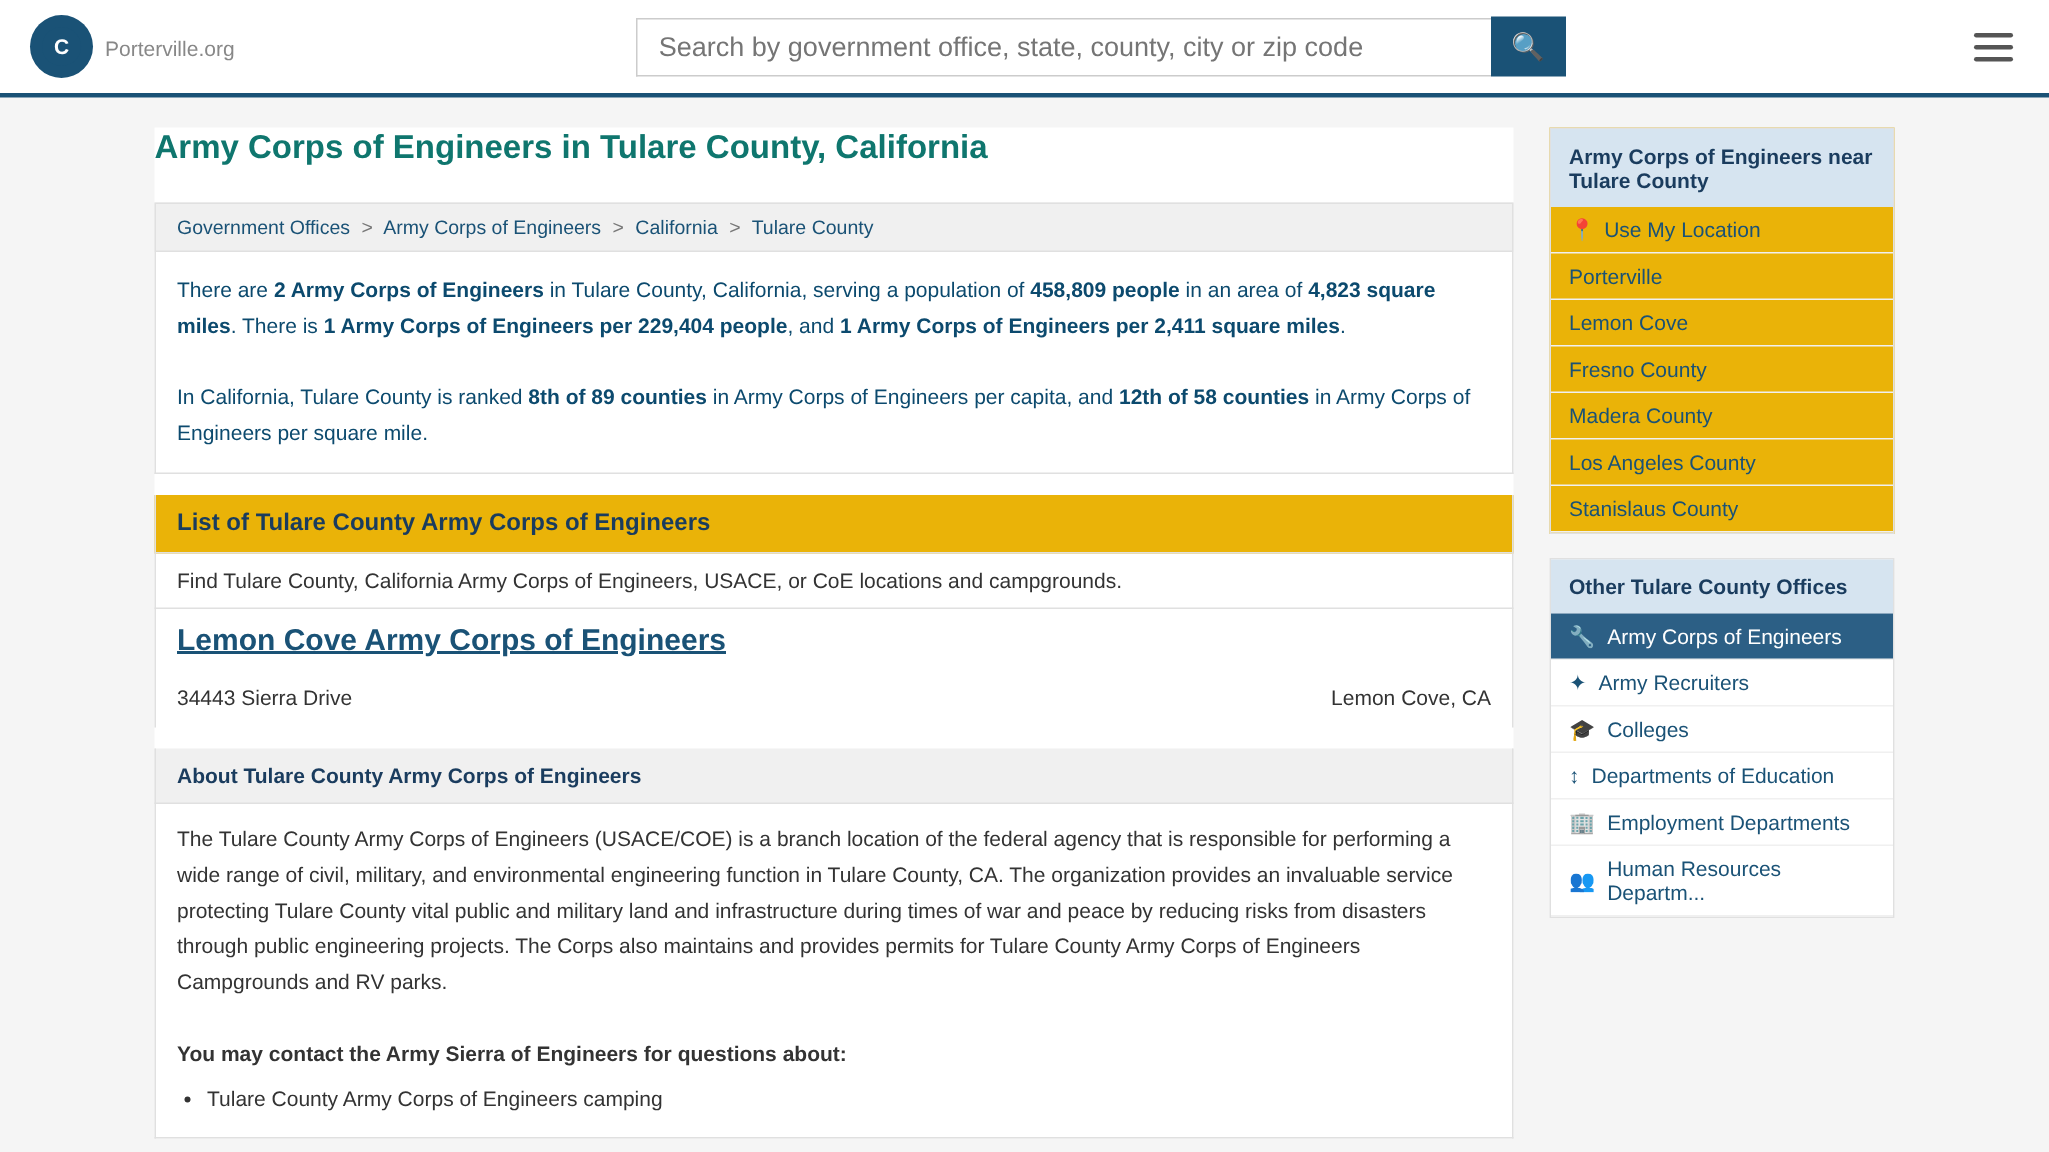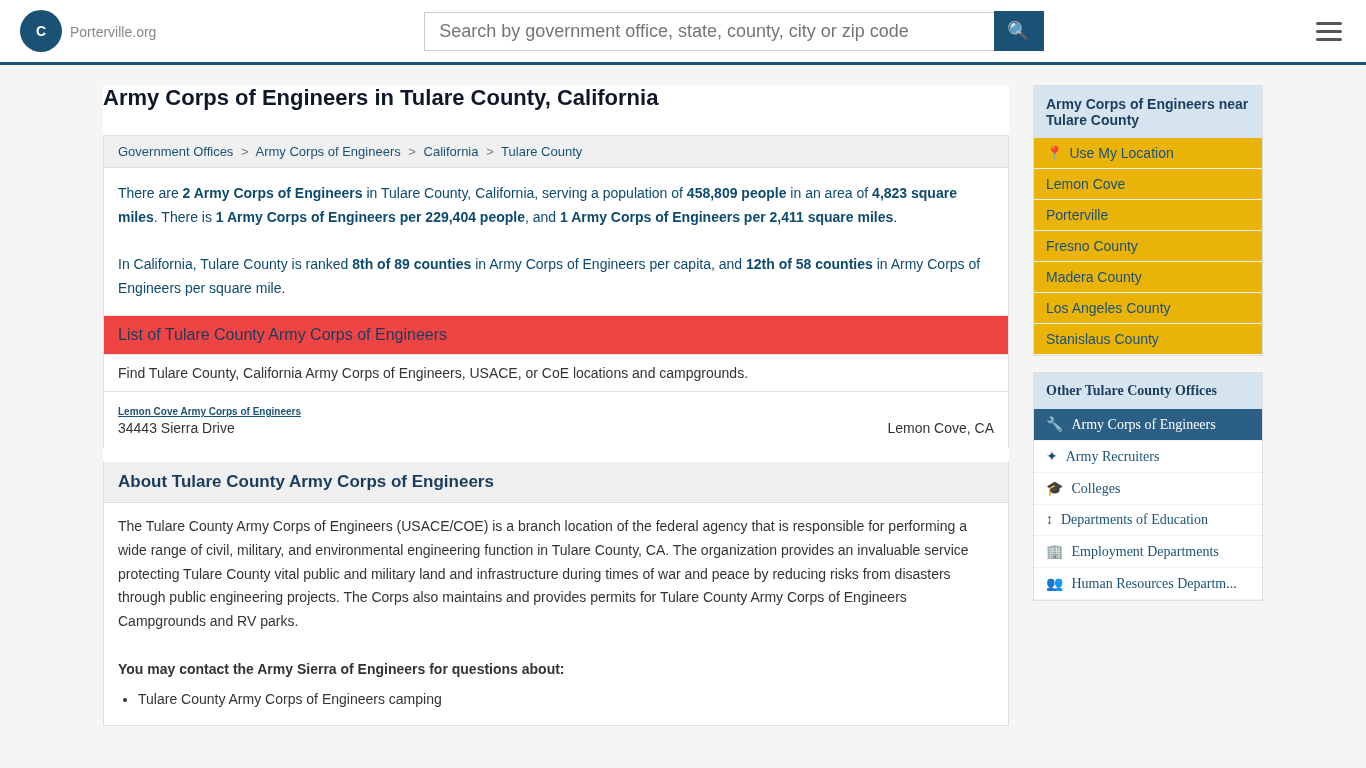--- a/index.html
+++ b/index.html
@@ -81,21 +81,21 @@
       display: flex;
       gap: 24px;
     }
     #content { flex: 1; background: #fff; }
     #sidebar { width: 230px; flex-shrink: 0; }
 
     
     #page-title {
       font-size: 22px;
       font-weight: bold;
-      color: #0f172a;
+      color: #0f766e;
       margin-bottom: 14px;
       padding: 0 0 10px 0;
     }
 
     
     #breadcrumb {
       background: #f0f0f0;
       padding: 8px 14px;
       font-size: 13px;
       color: #555;
@@ -111,63 +111,64 @@
       border: 1px solid #e0e0e0;
       border-top: none;
       line-height: 1.7;
       font-size: 14px;
       color: #0c4a6e;
     }
     #stats-section b { font-weight: bold; }
 
     
     #list-header {
-      background: #ef4444;
+      background: #eab308;
       border: 1px solid #e0e0e0;
       border-top: none;
       padding: 10px 14px;
       font-size: 16px;
-      font-weight: normal;
+      font-weight: bold;
       color: #1a3c5e;
+      margin-top: 14px;
     }
     #list-description {
       padding: 10px 14px;
       font-size: 14px;
       color: #333;
       border: 1px solid #e0e0e0;
       border-top: none;
     }
     .office-item {
       padding: 10px 14px 4px 14px;
       border-left: 1px solid #e0e0e0;
       border-right: 1px solid #e0e0e0;
     }
     .office-name a {
       color: #1a5276;
       text-decoration: underline;
       font-weight: bold;
-      font-size: 10px;
+      font-size: 20px;
     }
     .office-details {
       display: flex;
       justify-content: space-between;
       padding: 2px 0 8px 0;
       font-size: 14px;
       color: #333;
       border-bottom: 1px solid #eee;
     }
-    .office-details:last-child { border-bottom: none; }
+    .office-details:last-child { border-bottom: none; margin-top: 16px; }
 
     
     #about-header {
       background: #f0f0f0;
       border: 1px solid #e0e0e0;
       border-top: none;
       padding: 10px 14px;
-      font-size: 17px;
+      font-size: 14px;
       font-weight: bold;
       color: #1a3c5e;
       margin-top: 14px;
     }
     #about-body {
       padding: 12px 14px;
       font-size: 14px;
       line-height: 1.7;
       color: #333;
       border: 1px solid #e0e0e0;
@@ -206,21 +207,20 @@
       color: #1a5276;
       font-size: 14px;
       border-bottom: 1px solid #f0f0f0;
       cursor: pointer;
     }
     .loc-icon { color: #555; font-size: 14px; }
 
     #sidebar-other {
       background: #fff;
       border: 1px solid #e0e0e0;
-      font-family: Liberation Serif, serif;
     }
     #sidebar-other-header {
       background: #d6e4f0;
       padding: 10px 12px;
       font-weight: bold;
       font-size: 14px;
       color: #1a3c5e;
     }
     .sidebar-other-item {
       display: flex;
@@ -320,22 +320,22 @@
   <div id="sidebar">
 
     <div id="sidebar-nearby">
       <div id="sidebar-nearby-header">Army Corps of Engineers near Tulare County</div>
 
       <div class="sidebar-location">
         <span class="loc-icon">📍</span>
         <span>Use My Location</span>
       </div>
 
+      <a class="sidebar-link" href="#">Porterville</a>
       <a class="sidebar-link" href="#">Lemon Cove</a>
-      <a class="sidebar-link" href="#">Porterville</a>
       <a class="sidebar-link" href="#">Fresno County</a>
       <a class="sidebar-link" href="#">Madera County</a>
       <a class="sidebar-link" href="#">Los Angeles County</a>
       <a class="sidebar-link" href="#">Stanislaus County</a>
     </div>
 
     <div id="sidebar-other">
       <div id="sidebar-other-header">Other Tulare County Offices</div>
 
       <div class="sidebar-other-item active">

